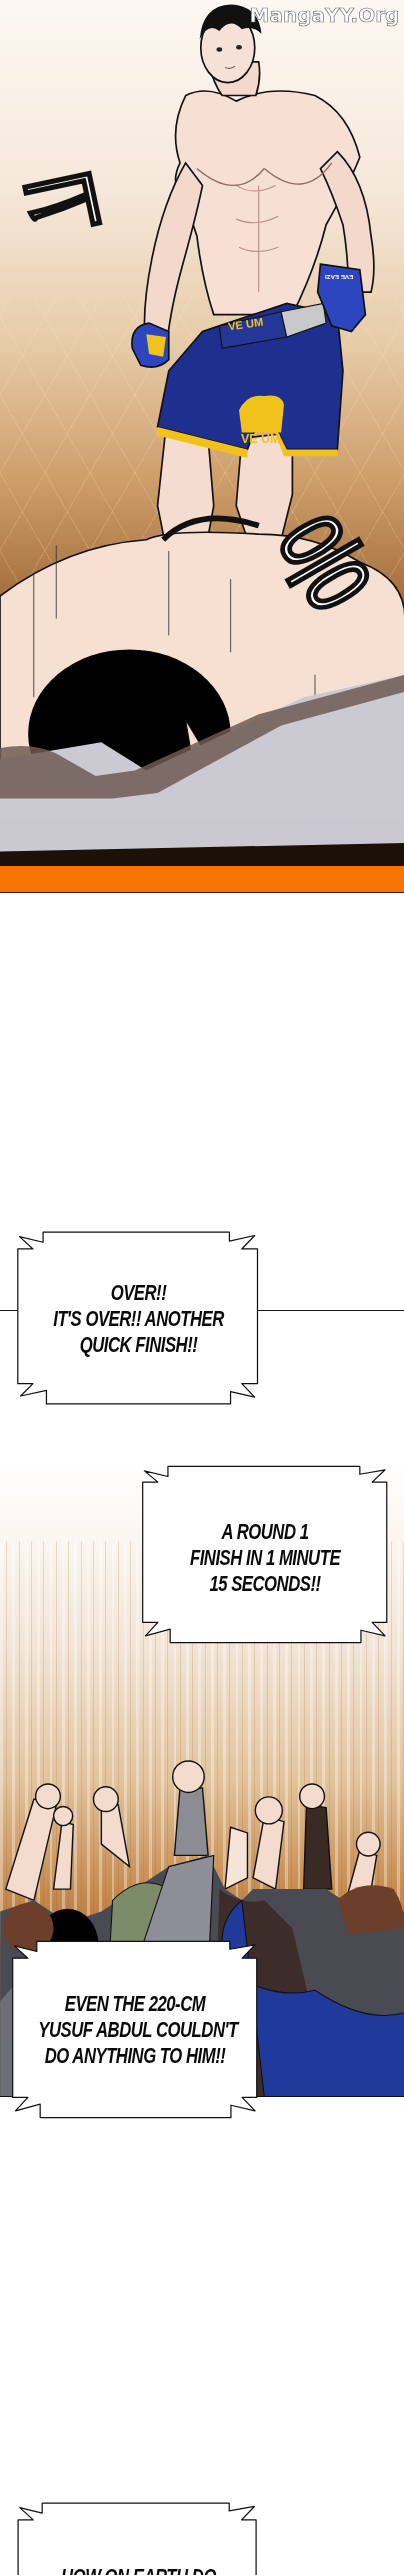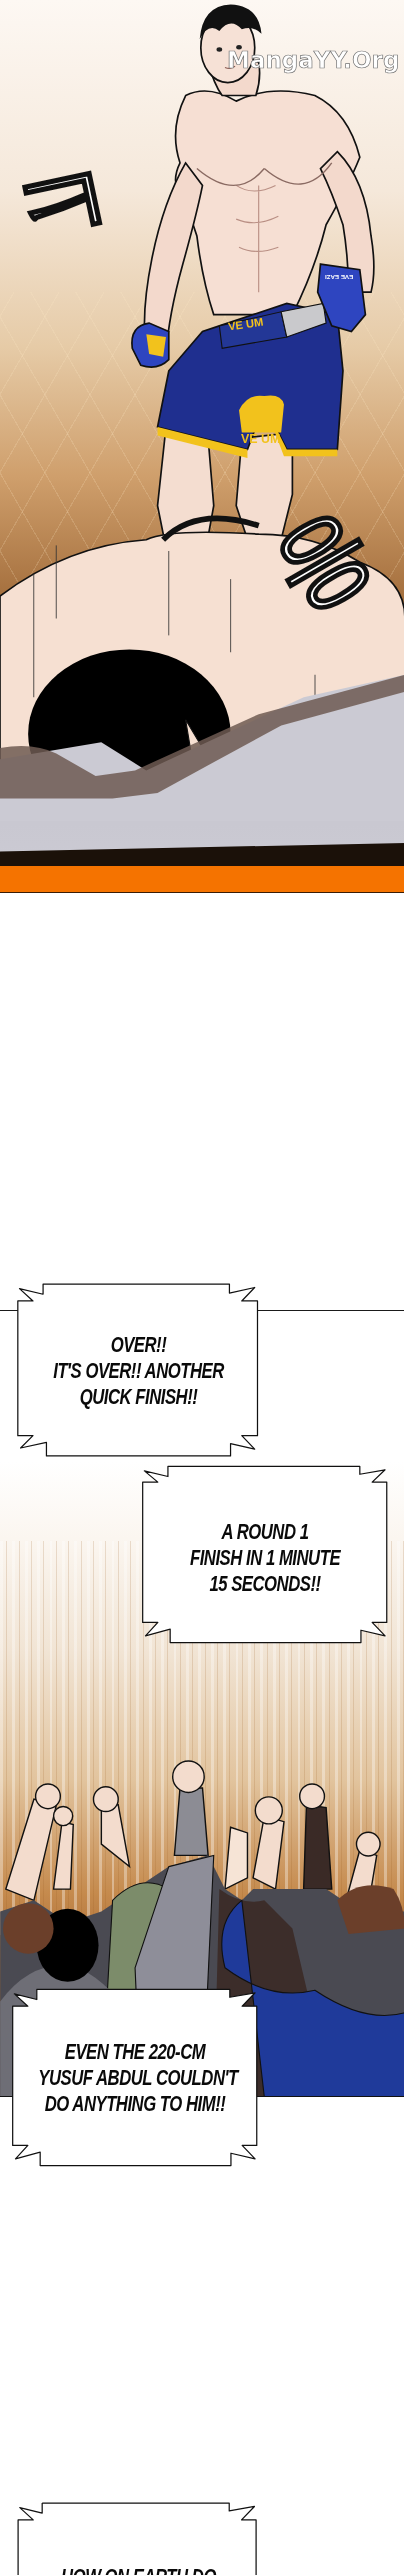--- a/index.html
+++ b/index.html
@@ -12,25 +12,24 @@
     background: linear-gradient(180deg, #fdf8f3 0%, #f5e8da 22%, #e6cba7 40%, #cf9f6c 55%, #a87341 68%, #7d5224 80%, #c7c6cf 90%, #cbcad3 100%);
   }
   .cage-pattern {
     position: absolute; left: 0; top: 292px; width: 405px; height: 416px;
     background-image:
       repeating-linear-gradient(60deg, rgba(255,235,200,0.18) 0 1.1px, transparent 1.1px 39px),
       repeating-linear-gradient(-60deg, rgba(255,235,200,0.18) 0 1.1px, transparent 1.1px 39px);
   }
   .watermark {
     position: absolute; right: 5.6px; top: 3.4px;
-    font-family: "DejaVu Sans", sans-serif; font-size: 23px; font-weight: bold;
+    font-family: "DejaVu Sans", sans-serif; font-size: 20px; font-weight: bold;
     color: #ffffff; letter-spacing: 0px;
     -webkit-text-stroke: 0.7px #7a7a7a;
     text-shadow: 0 0 0.6px #999;
-    margin-top: 44px;
   }
   .sfx {
     position: absolute; font-family: "DejaVu Sans", sans-serif; font-weight: bold;
     color: #ffffff; -webkit-text-stroke: 1.7px #111111;
   }
   .sfx-kk { left: 11.2px; top: 135px; font-size: 107px; transform: rotate(-12deg); }
   .sfx-eung { left: 275px; top: 495px; font-size: 96px; transform: rotate(-30deg); }
 
   
   .stripe-dark { position: absolute; left: 0; top: 843px; width: 405px; height: 22.5px;
@@ -154,21 +153,21 @@
     <ellipse cx="120" cy="860" rx="55" ry="65" fill="#000"></ellipse>
     <ellipse cx="50" cy="830" rx="45" ry="45" fill="#6b3f2a"></ellipse>
     <path d="M390 760 Q430 790 470 780 L520 830 L560 1000 L600 1130 L380 1130 Z" fill="#3c2d2a"></path>
     <path d="M430 780 Q380 820 400 900 Q480 960 560 940 Q650 1000 720 980 L720 1130 L470 1130 Z" fill="#1f3a9a" stroke="#111" stroke-width="2"></path>
     <path d="M600 780 Q640 740 700 760 Q720 790 720 830 L620 840 Z" fill="#6b3f2a"></path>
   </svg>
 </div>
 
 <div class="hline" style="left:0;top:1310px;width:405px;"></div>
 
-<div class="box" style="left:15.7px;top:1283px;width:245px;height:184px;">
+<div class="box" style="left:15.7px;top:1231px;width:245px;height:184px;">
   <svg width="245" height="174" viewBox="0 0 436 310">
     <path d="M48 2 L380 2 L380 18 L425 8 L402 32 L430 32 L430 272 L402 272 L425 296 L382 286 L382 308 L54 308 L54 284 L8 294 L30 272 L3 272 L3 32 L30 32 L6 10 L48 20 Z" fill="#ffffff" stroke="#111" stroke-width="2.2" stroke-linejoin="round"></path>
   </svg>
   <div class="box-text" style="top:49px;">
     <span class="box-line">OVER!!</span>
     <span class="box-line">IT'S OVER!! ANOTHER</span>
     <span class="box-line">QUICK FINISH!!</span>
   </div>
 </div>
 
@@ -176,21 +175,21 @@
   <svg width="248" height="179" viewBox="0 0 442 318">
     <path d="M48 2 L390 2 L390 16 L435 8 L412 30 L438 30 L438 280 L412 280 L435 304 L392 294 L392 316 L52 316 L52 292 L8 304 L30 280 L3 280 L3 30 L30 30 L6 10 L48 20 Z" fill="#ffffff" stroke="#111" stroke-width="2.2" stroke-linejoin="round"></path>
   </svg>
   <div class="box-text" style="top:54px;">
     <span class="box-line">A ROUND 1</span>
     <span class="box-line">FINISH IN 1 MINUTE</span>
     <span class="box-line">15 SECONDS!!</span>
   </div>
 </div>
 
-<div class="box" style="left:11.2px;top:1988px;width:248px;height:179px;text-decoration:underline;">
+<div class="box" style="left:11.2px;top:1940px;width:248px;height:179px;text-decoration:underline;">
   <svg width="248" height="179" viewBox="0 0 442 318">
     <path d="M46 2 L390 2 L390 16 L435 8 L412 32 L438 32 L438 280 L412 280 L435 304 L392 294 L392 316 L52 316 L52 292 L8 304 L30 280 L3 280 L3 32 L30 32 L6 10 L46 20 Z" fill="#ffffff" stroke="#111" stroke-width="2.2" stroke-linejoin="round"></path>
   </svg>
   <div class="box-text" style="top:51px;">
     <span class="box-line">EVEN THE 220-CM</span>
     <span class="box-line">YUSUF ABDUL COULDN'T</span>
     <span class="box-line">DO ANYTHING TO HIM!!</span>
   </div>
 </div>
 

